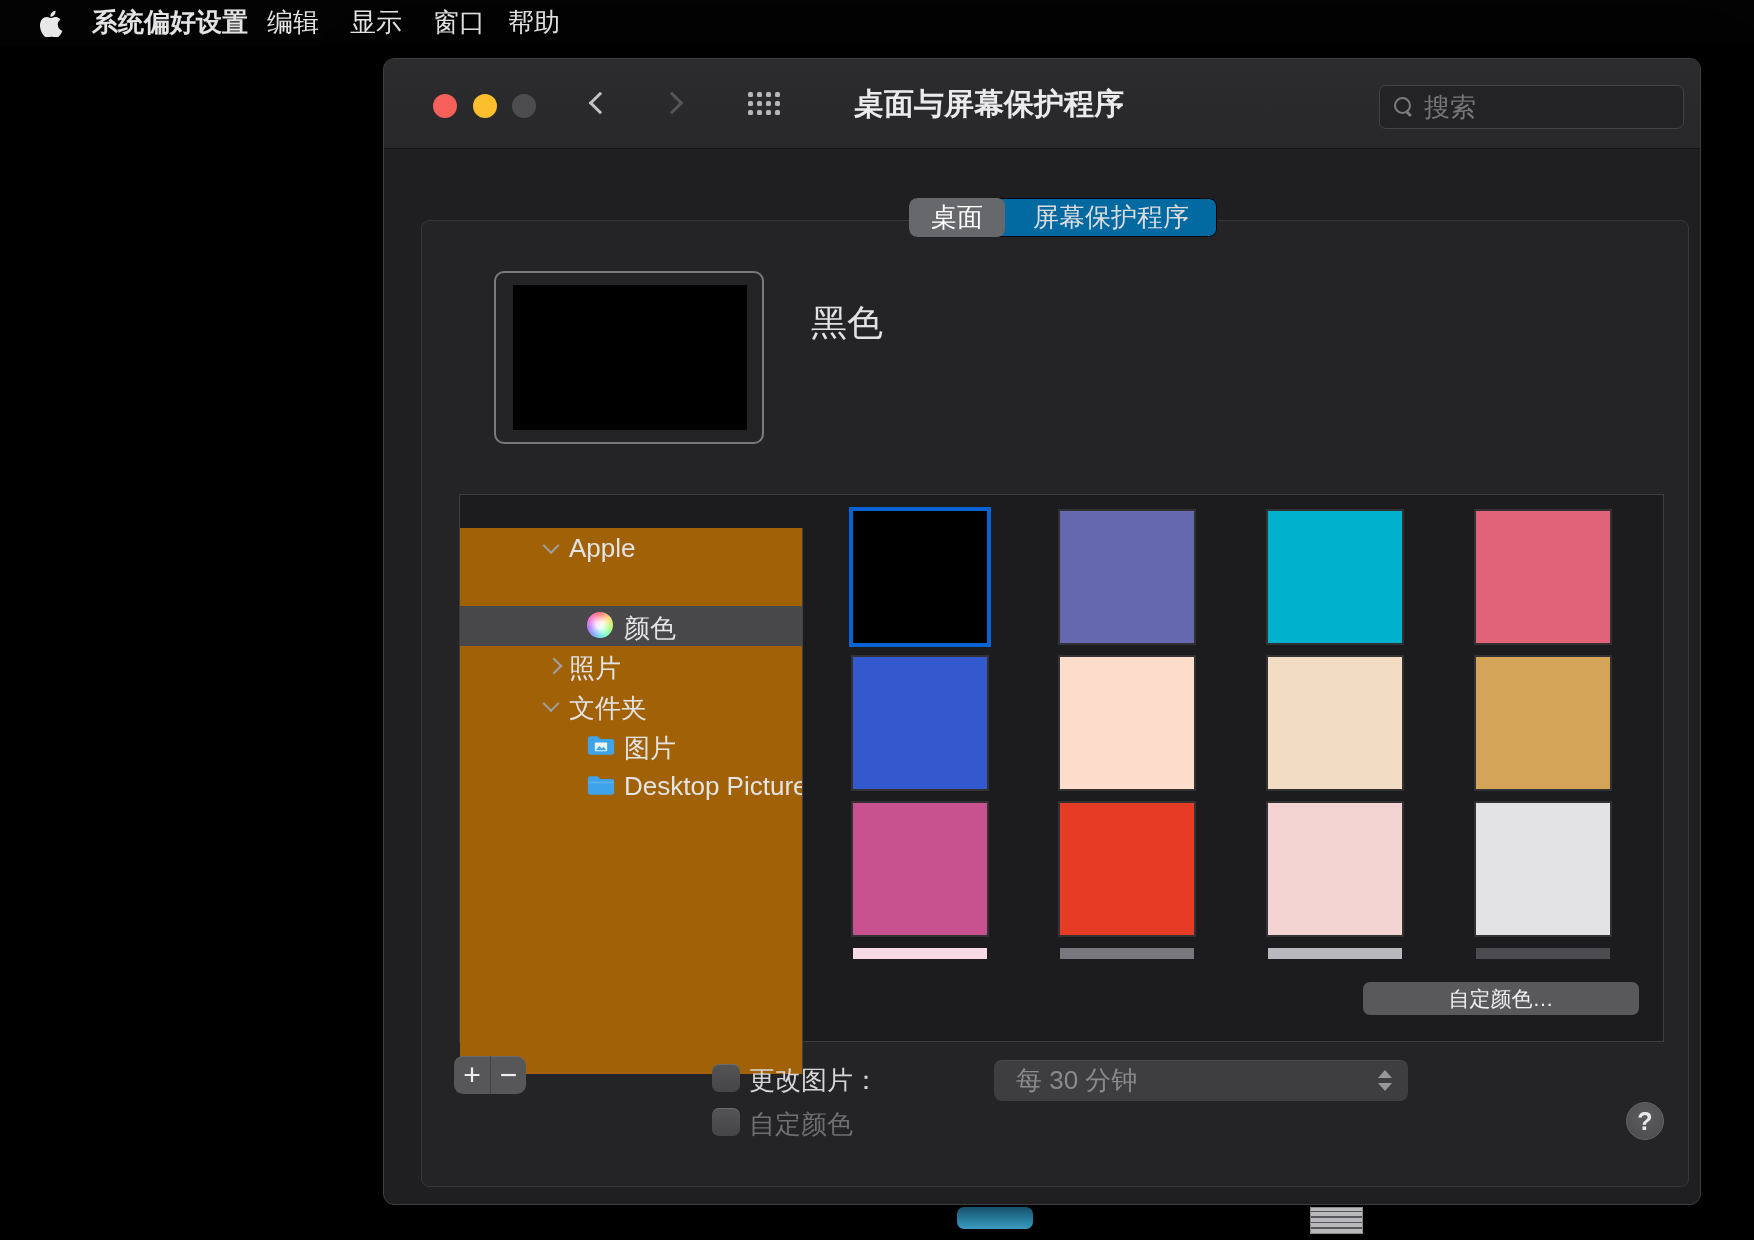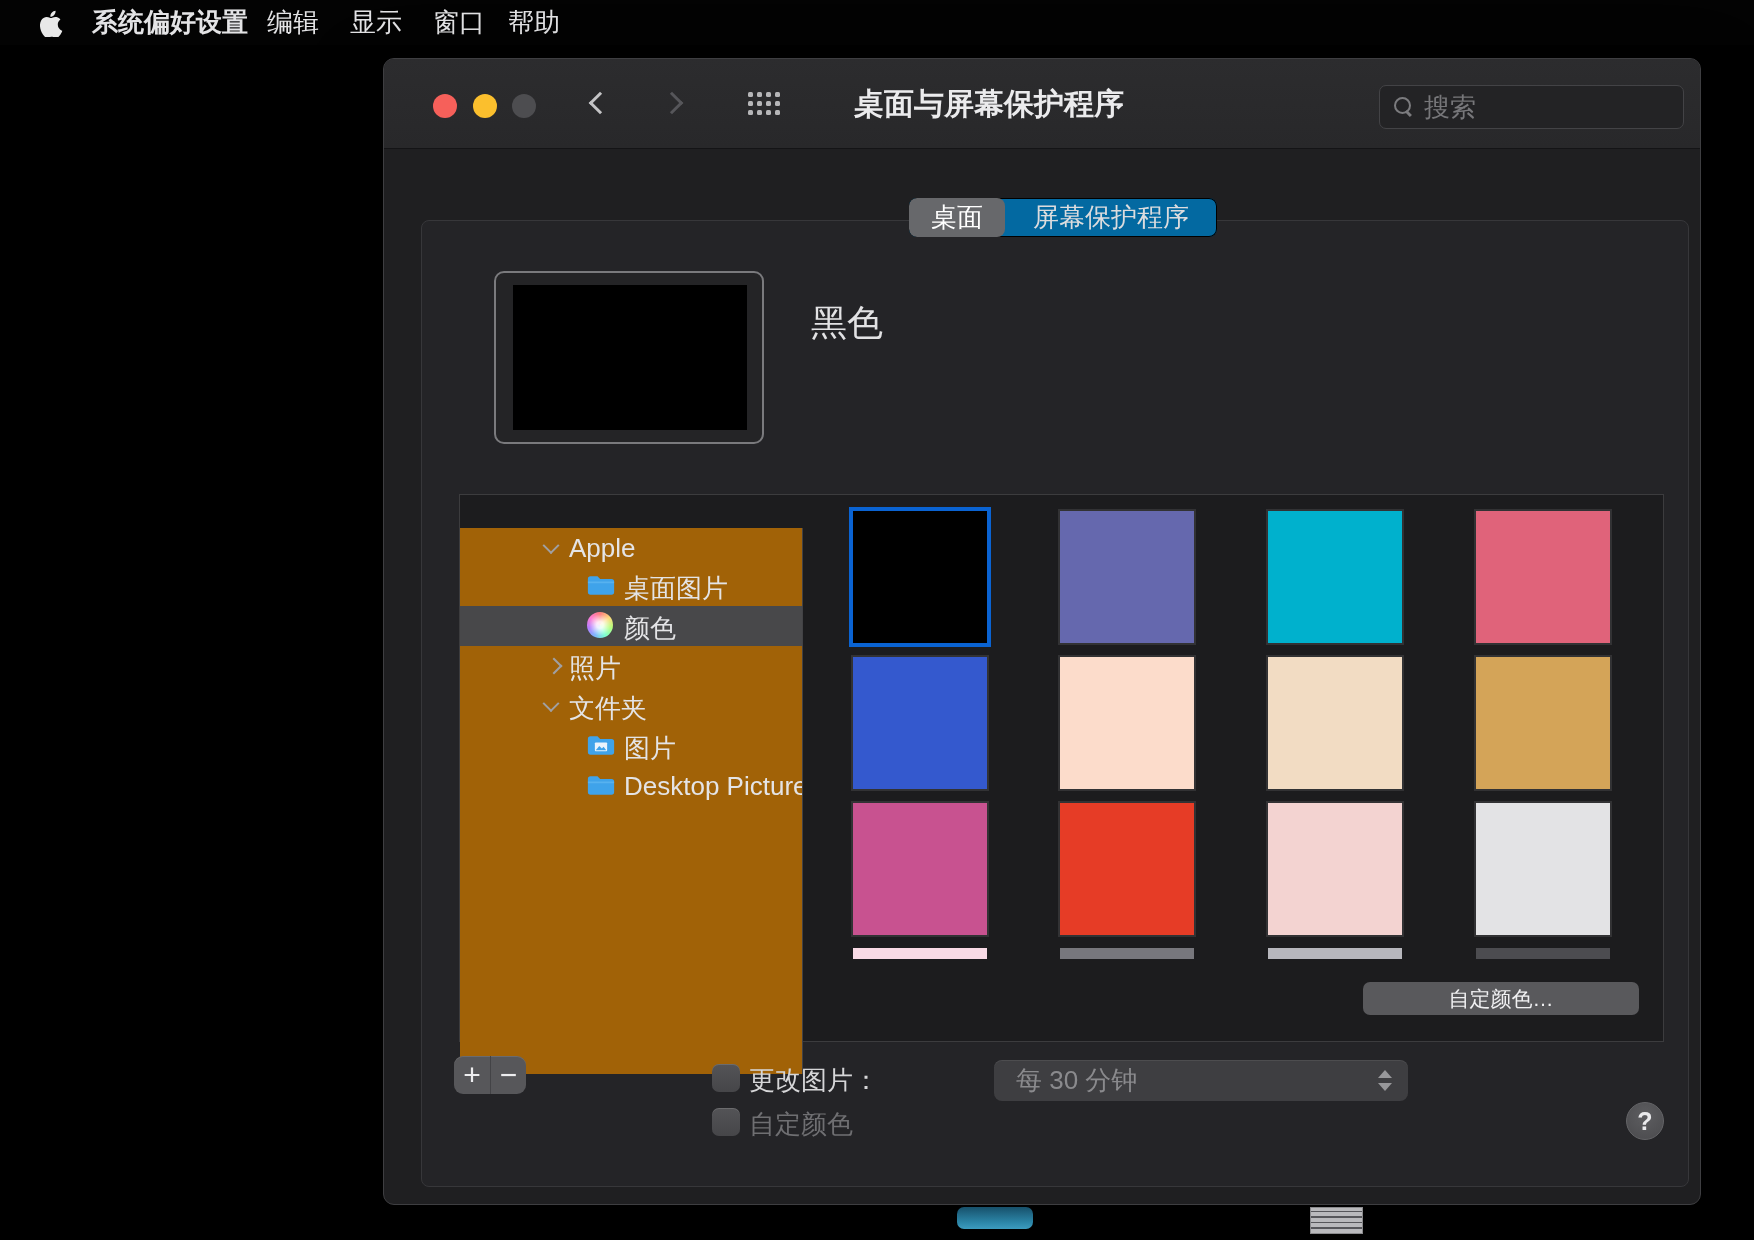--- a/index.html
+++ b/index.html
@@ -187,29 +187,20 @@
     <div id="preview-label">黑色</div>
 
     <div id="panel">
       <div id="sidebar">
 
         <div class="tree-row" style="top:0">
           <span class="disc disc-down disc-slot" style="left:85px"></span>
           <span class="lbl lbl-group">Apple</span>
         </div>
 
-        <div class="tree-row" style="top:38px">
-          <span class="icon-slot">
-            <svg viewBox="0 0 32 26" width="28" height="26">
-                <path d="M1 6q0-3 3-3h8l3 3h13q3 0 3 3v12q0 3-3 3H4q-3 0-3-3Z" fill="#3fa3ea"></path>
-                <path d="M1 9h30v2H1Z" fill="#63b8f1" opacity=".7"></path>
-              </svg>
-          </span>
-          <span class="lbl lbl-child">桌面图片</span>
-        </div>
 
         <div class="tree-row" style="top:118px">
           <span class="disc disc-right disc-slot" style="left:88px;top:14px"></span>
           <span class="lbl lbl-group">照片</span>
         </div>
 
         <div class="tree-row row-selected" style="top:78px">
           <span class="icon-slot">
               <span id="colorwheel-icon" style="display:block"></span>
             </span>

